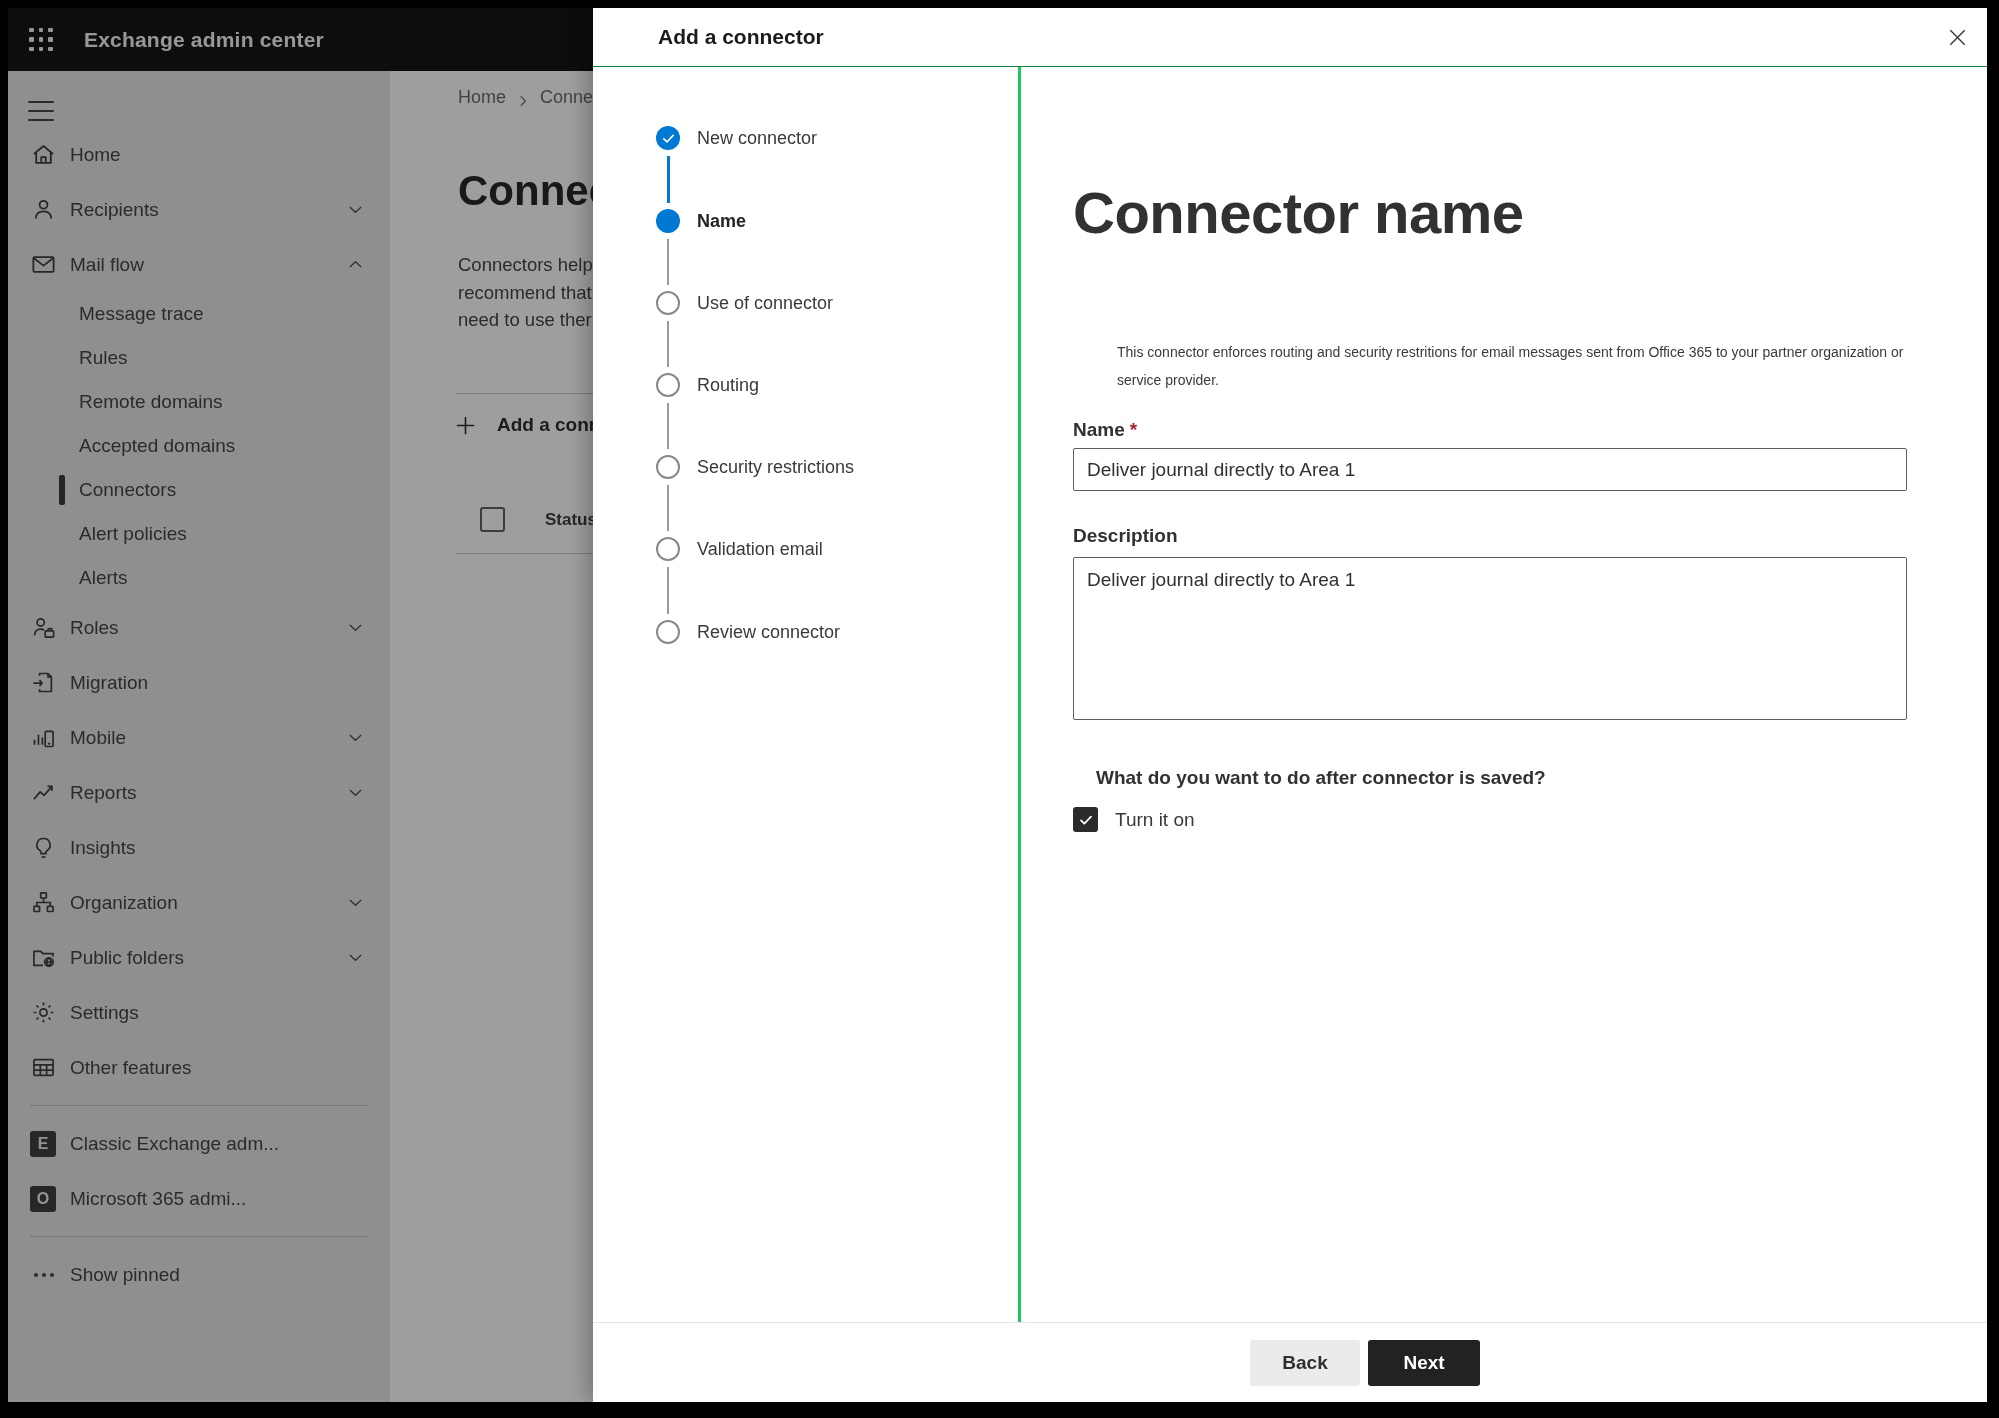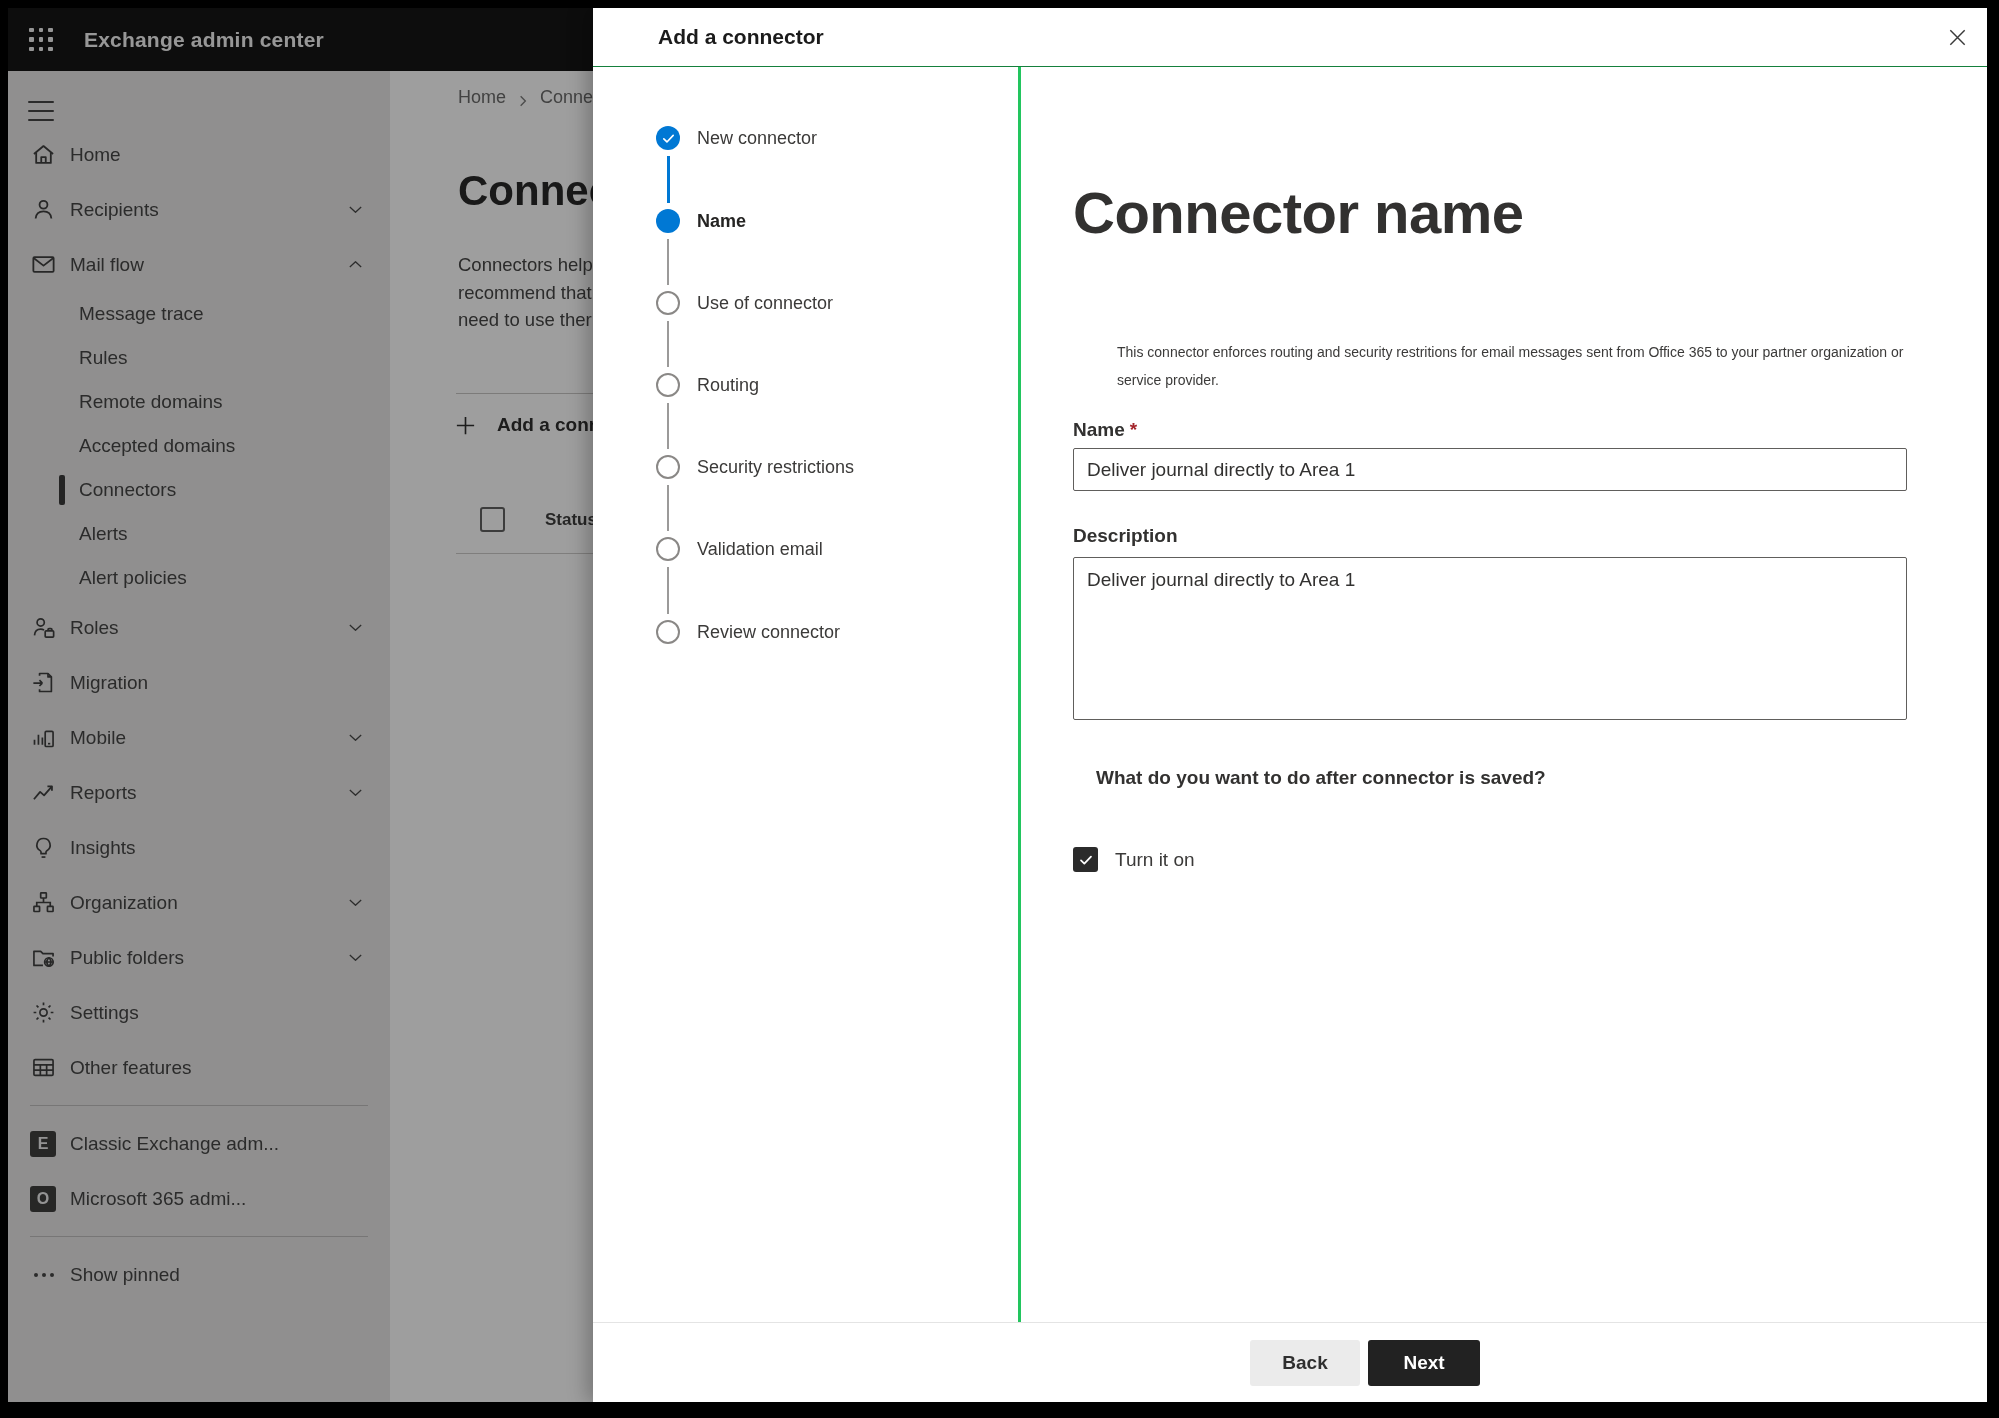--- a/index.html
+++ b/index.html
@@ -79,21 +79,21 @@
   .content-desc{position:absolute;left:66px;top:272px;width:832px;font-size:14px;line-height:27.5px;color:#3b3a39;margin-left:44px;}
   .field-label{position:absolute;left:66px;font-size:19px;font-weight:700;color:#323130;}
   .req{color:#a4262c;margin-left:5px;font-weight:700;}
   .name-label{top:352px;}
   .name-input{position:absolute;left:66px;top:381px;width:834px;height:43px;box-sizing:border-box;border:1px solid #605e5c;
               border-radius:2px;font-family:inherit;font-size:19px;color:#323130;padding:0 13px;background:#fff;outline:none;}
   .desc-label{top:458px;}
   .desc-textarea{position:absolute;left:66px;top:490px;width:834px;height:163px;box-sizing:border-box;border:1px solid #605e5c;
               border-radius:2px;font-family:inherit;font-size:19px;color:#323130;padding:9px 13px;background:#fff;outline:none;resize:none;line-height:26px;}
   .question-label{top:700px;margin-left:23px;}
-  .check-row{position:absolute;left:66px;top:740px;display:flex;align-items:center;margin-top:40px;}
+  .check-row{position:absolute;left:66px;top:740px;display:flex;align-items:center;}
   .checkbox{width:25px;height:25px;border-radius:3px;background:#2b2b2b;display:flex;align-items:center;justify-content:center;cursor:pointer;}
   .checkbox svg{width:16px;height:16px;}
   .check-label{margin-left:17px;font-size:19px;color:#3b3a39;}
 
   .panel-footer{position:absolute;left:0;right:0;bottom:0;height:80px;border-top:1px solid #e4e4e4;box-sizing:border-box;background:#fff;}
   .footer-buttons{position:absolute;left:657px;top:17px;display:flex;gap:8px;}
   .btn{height:46px;border:none;border-radius:3px;font-family:inherit;font-size:19px;font-weight:600;cursor:pointer;}
   .btn-back{width:110px;background:#ebebeb;color:#2f2f2f;}
   .btn-next{width:112px;background:#222;color:#fff;}
 </style>
@@ -162,24 +162,24 @@
           <span class="nav-label">Remote domains</span>
         </div>
         <div class="nav-row sub">
           <span class="nav-label">Accepted domains</span>
         </div>
         <div class="nav-row sub selected">
           <span class="sel-bar"></span>
           <span class="nav-label">Connectors</span>
         </div>
         <div class="nav-row sub">
+          <span class="nav-label">Alert policies</span>
+        </div>
+        <div class="nav-row sub">
           <span class="nav-label">Alerts</span>
-        </div>
-        <div class="nav-row sub">
-          <span class="nav-label">Alert policies</span>
         </div>
         <div class="nav-row main">
           <span class="nav-icon"><svg viewBox="0 0 24 24" fill="none" stroke="currentColor" stroke-width="1.5">
               <circle cx="9.5" cy="7.5" r="3.2"></circle>
               <path d="M4 19c.3-3.7 2.8-5.5 5.5-5.5 1.1 0 2.1.3 3 .8"></path>
               <rect x="13.5" y="15" width="7.5" height="5.5" rx=".8"></rect>
               <path d="M16 15v-1.1c0-.5.4-.9.9-.9h1.7c.5 0 .9.4.9.9V15"></path>
             </svg></span>
           <span class="nav-label">Roles</span>
           <span class="nav-chevron"><svg viewBox="0 0 24 24" fill="none" stroke="currentColor" stroke-width="1.8" stroke-linejoin="round">

